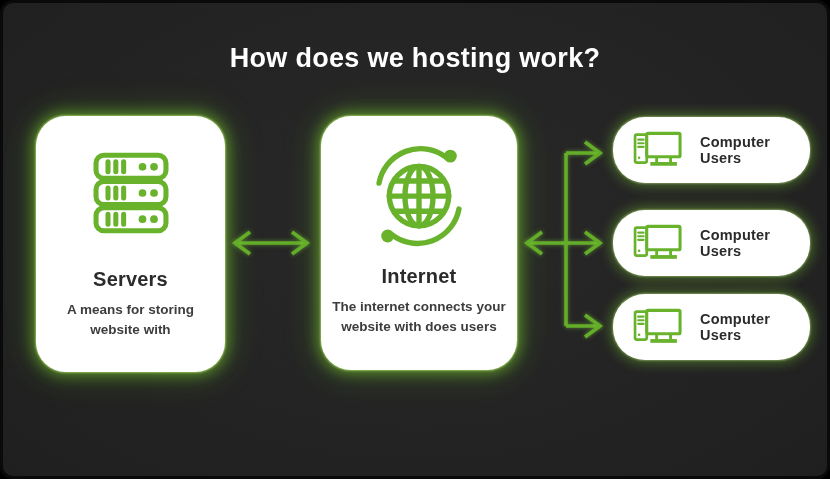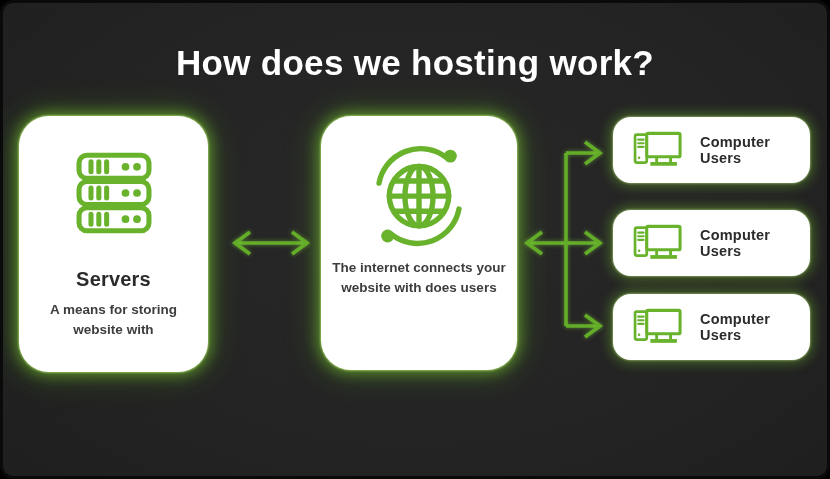--- a/index.html
+++ b/index.html
@@ -15,43 +15,43 @@
     background: radial-gradient(ellipse at 50% 45%, #282828 0%, #242424 55%, #1f1f1f 100%);
     border: 3px solid #0a0a0a;
     border-radius: 13px;
     overflow: hidden;
   }
   .title {
     position: absolute;
     top: 40px; left: 0; right: 0;
     text-align: center;
     color: #ffffff;
-    font-size: 35px;
+    font-size: 27px;
     font-weight: 800;
     letter-spacing: 0.3px;
   }
   .card {
     position: absolute;
     background: #ffffff;
     display: flex;
     flex-direction: column;
     align-items: center;
   }
   .card.large {
     border-radius: 30px;
     box-shadow:
       0 0 2px 1px rgba(198, 243, 128, 0.55),
       0 0 13px 4px rgba(125, 208, 48, 0.50),
       0 0 30px 9px rgba(100, 180, 40, 0.22);
   }
-  .card-servers  { left: 16px;  top: 113px; width: 189px; height: 256px; }
+  .card-servers  { left: 33px;  top: 113px; width: 189px; height: 256px; }
   .card-internet { left: 318px; top: 113px; width: 196px; height: 254px; }
   .card.small {
     left: 610px; width: 197px; height: 66px;
-    border-radius: 18px;
+    border-radius: 32px;
     flex-direction: row;
     align-items: center;
     padding-left: 18px;
     box-shadow:
       0 0 2px 1px rgba(205, 240, 150, 0.40),
       0 0 12px 4px rgba(125, 208, 48, 0.35);
   }
   .card-user-1 { top: 114px; }
   .card-user-2 { top: 207px; }
   .card-user-3 { top: 291px; }
@@ -142,20 +142,21 @@
         <path d="M27.5 37 H72.5"></path>
         <path d="M27.5 65 H72.5"></path>
         <path d="M13 39 A 39 39 0 0 1 75.5 15.5"></path>
         <path d="M87 63 A 39 39 0 0 1 24.5 86.5"></path>
       </g>
       <g class="green-fill" fill="#68b22c">
         <circle cx="79" cy="14" r="6"></circle>
         <circle cx="21" cy="88" r="6"></circle>
       </g>
     </svg>
+    <div class="card-heading">Internet</div>
     <div class="card-desc">The internet connects your website with does users</div>
   </div>
 
   <div class="card small card-user-1">
     <svg class="icon-computer" viewBox="0 0 60 46" aria-hidden="true">
       <g stroke="#68b22c" fill="none">
         <rect x="4.5" y="6" width="13" height="31" rx="2" stroke-width="3"></rect>
         <path d="M8 11.5 H14 M8 15.5 H14 M8 19.5 H14" stroke-width="2.4" stroke-linecap="round"></path>
         <rect x="17.5" y="4.5" width="37" height="26" rx="1.5" stroke-width="3.4" fill="#ffffff"></rect>
         <path d="M28.5 30.5 V36.5 M44 30.5 V36.5" stroke-width="3.2"></path>

